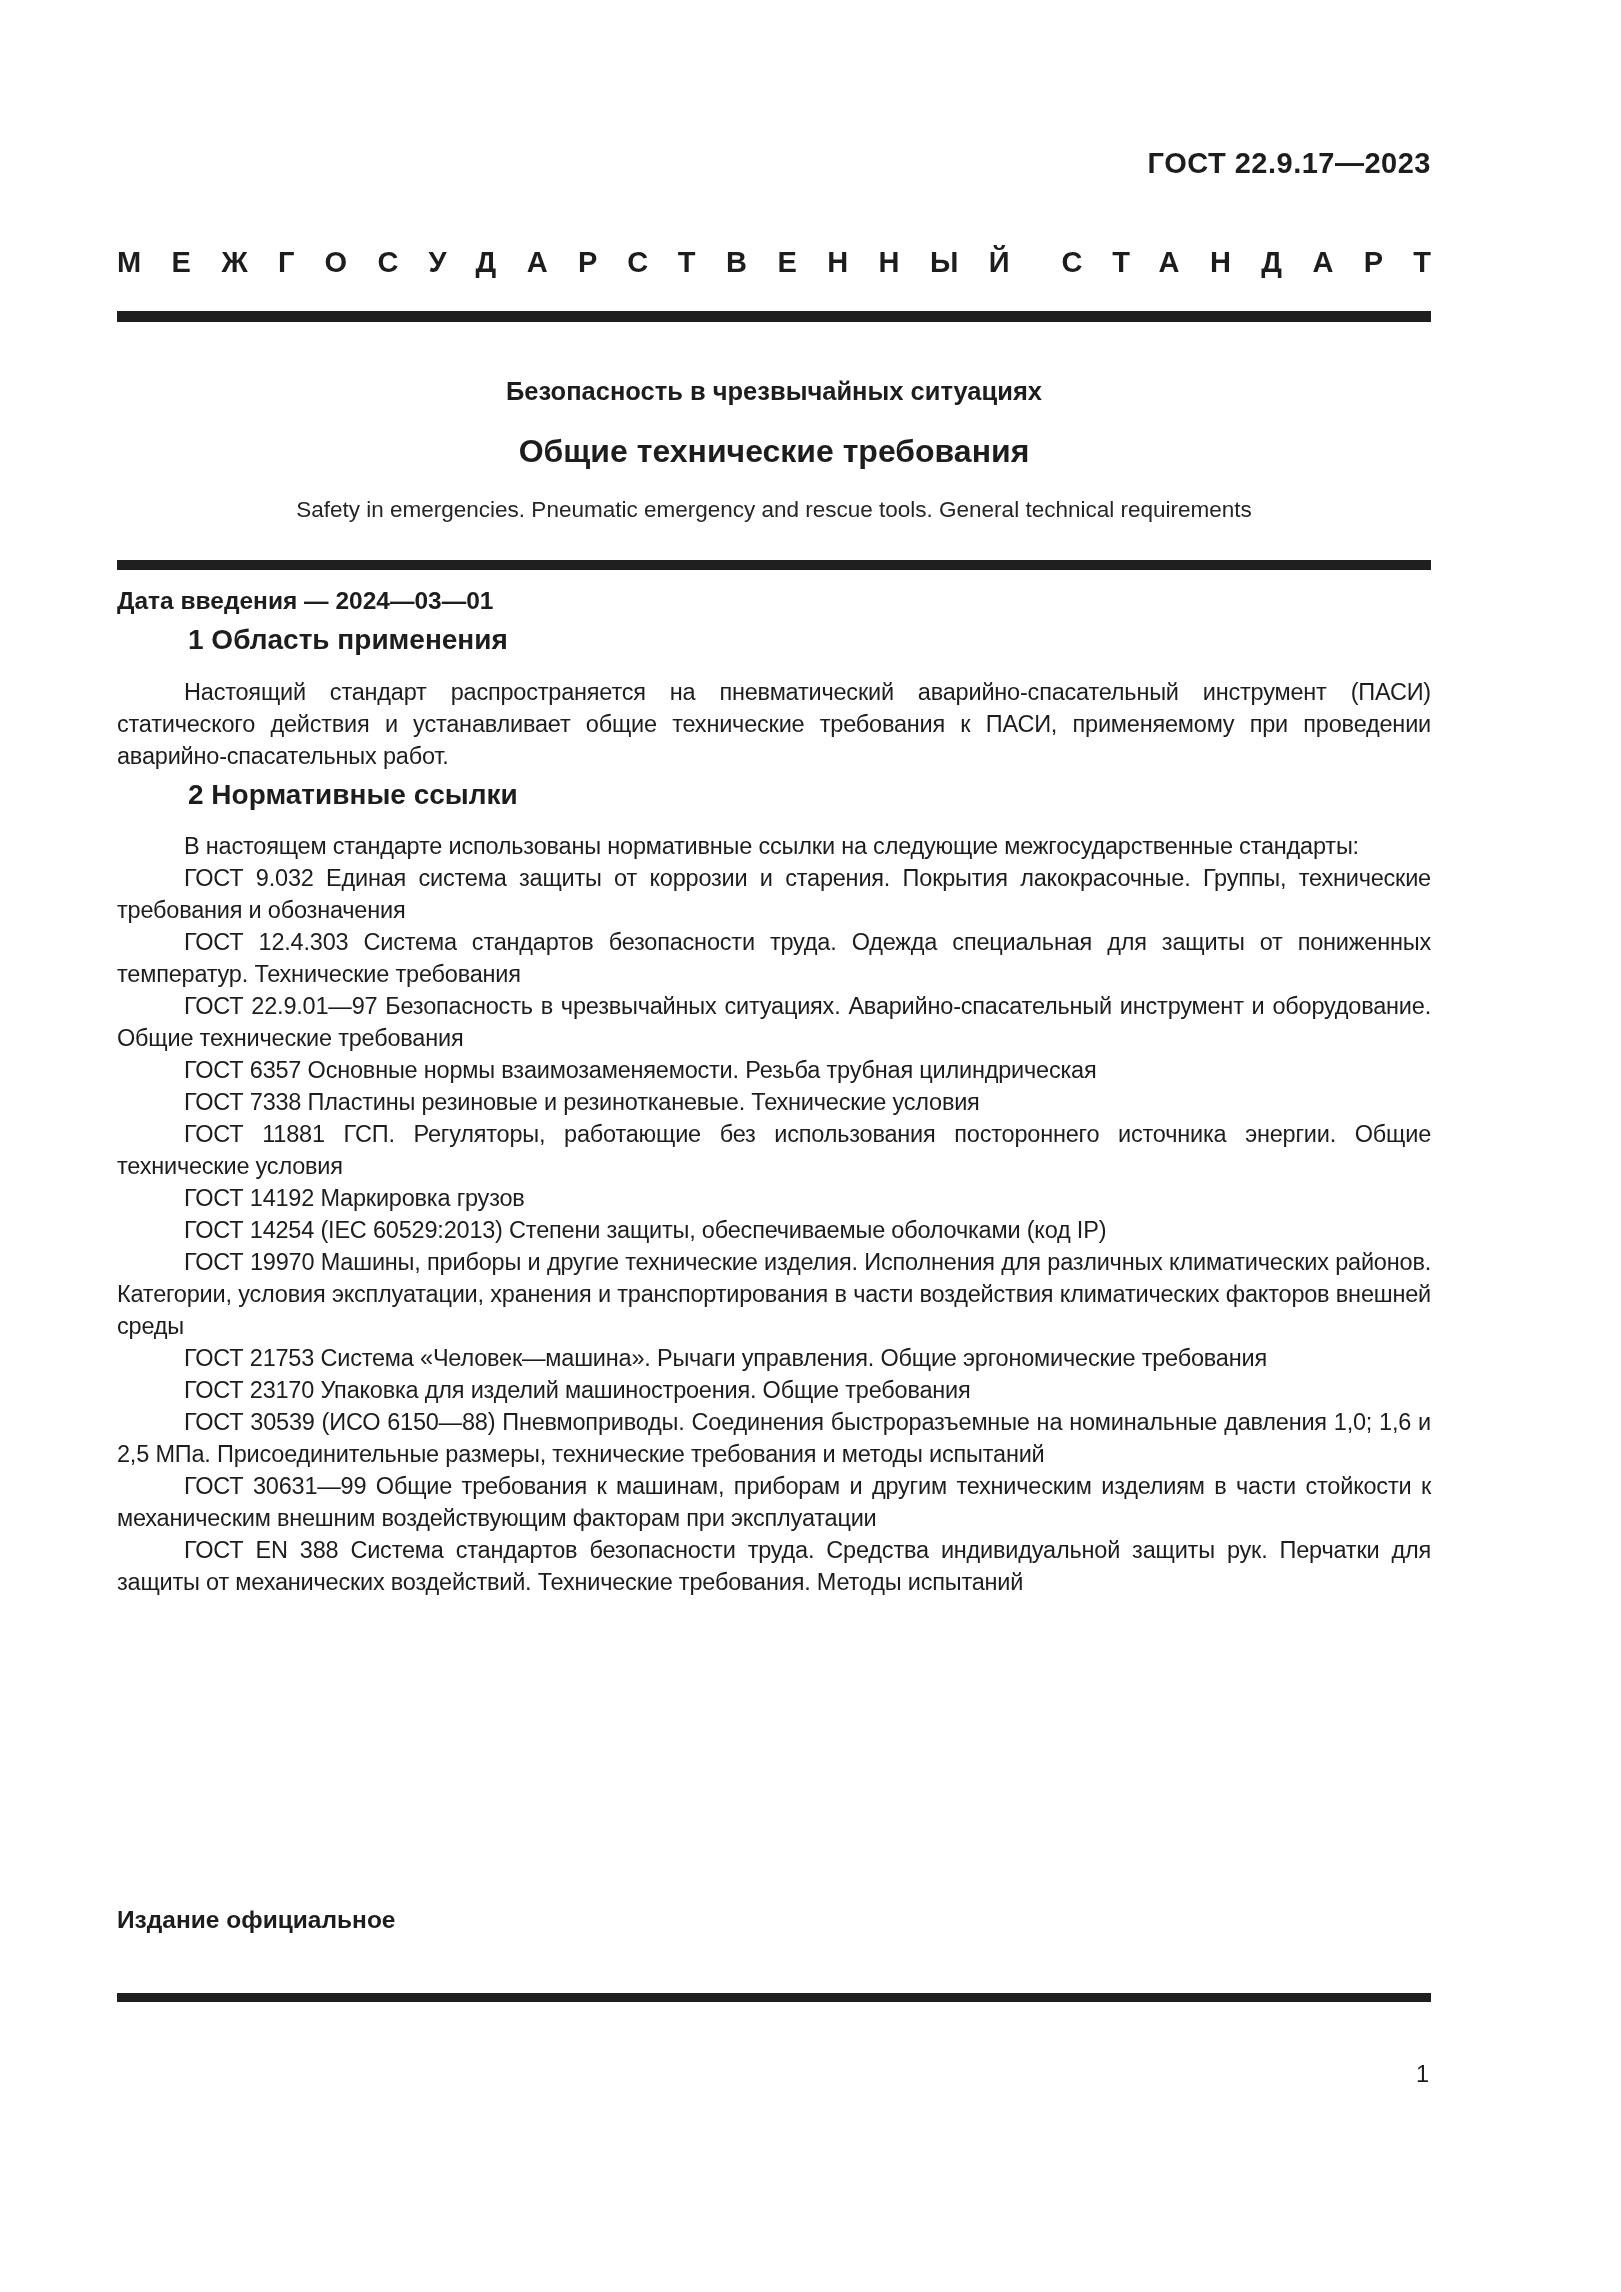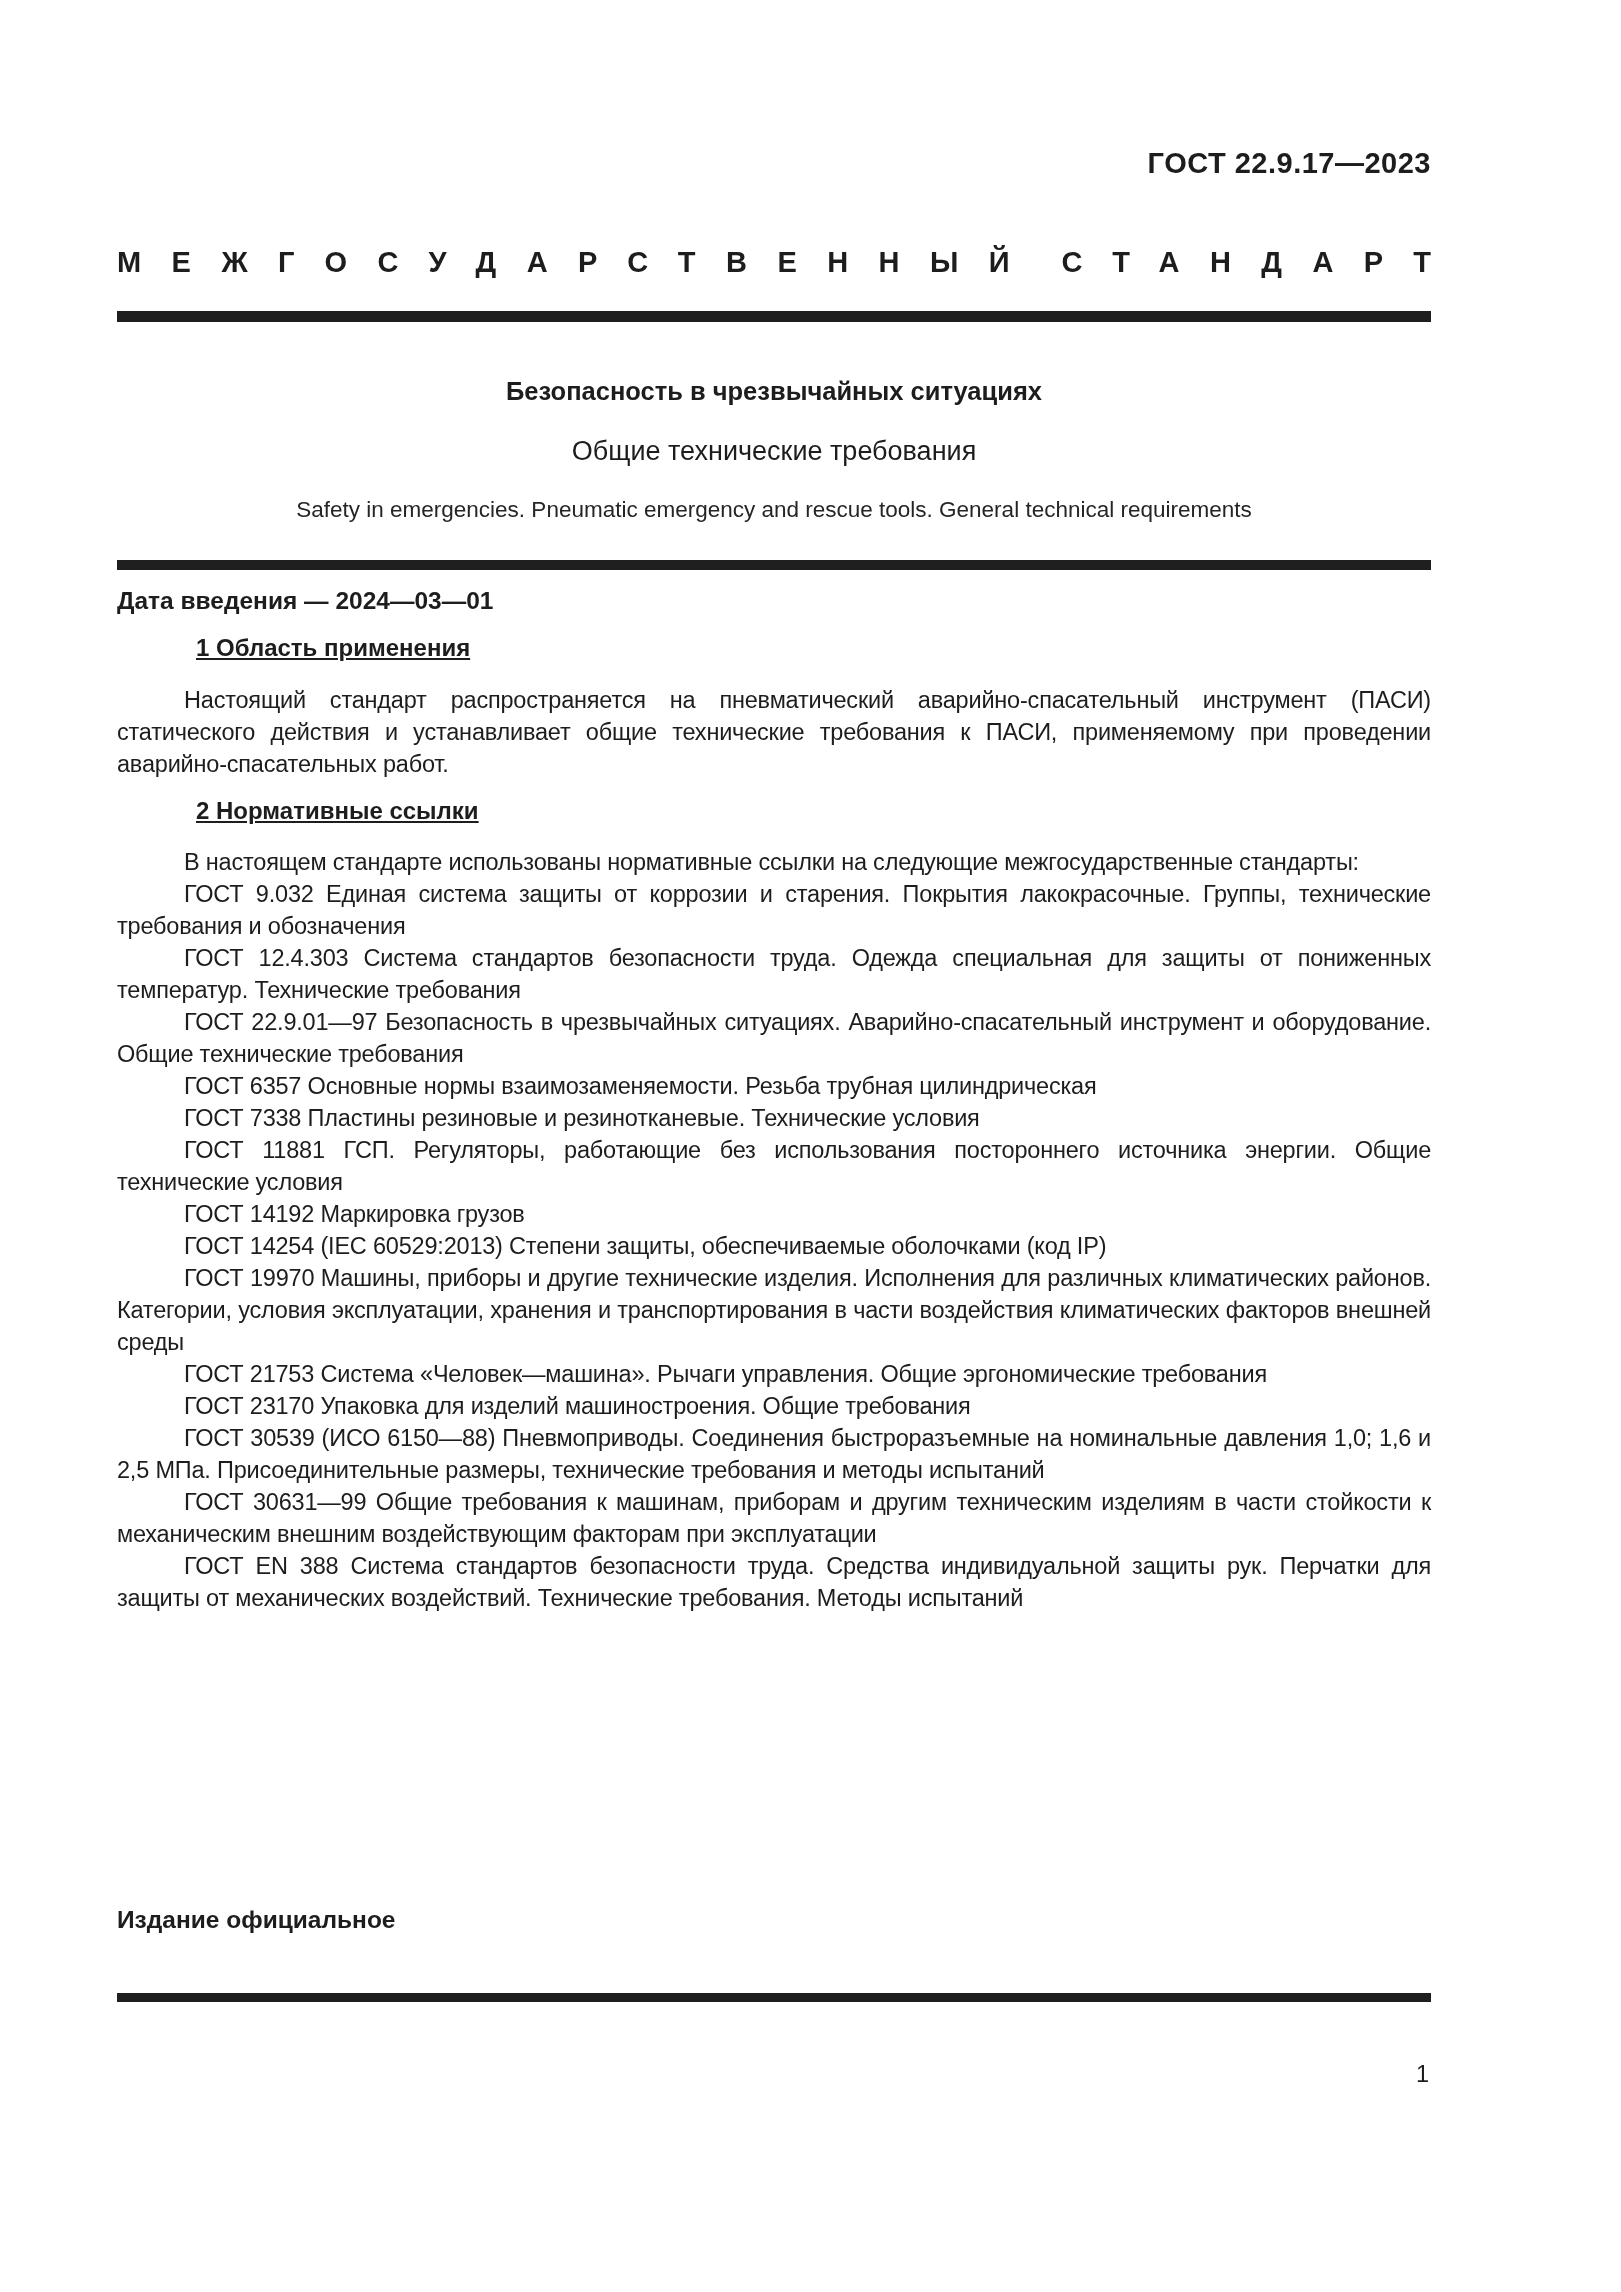--- a/index.html
+++ b/index.html
@@ -56,45 +56,44 @@
     margin-top: 27.4px;
     text-align: center;
     font-weight: bold;
     font-size: 26.5px;
     line-height: 35px;
     letter-spacing: 0.3px;
   }
   .subtitle {
     margin-top: 27.4px;
     text-align: center;
-    font-weight: normal;
-    font-size: 27px;
+    font-weight: bold;
+    font-size: 32px;
     line-height: 33px;
   }
   .en-title {
     margin-top: 25.5px;
     text-align: center;
     font-size: 22.5px;
     line-height: 31px;
     color: #252525;
   }
   .date-line {
     margin-top: 13.7px;
     text-align: left;
     font-weight: bold;
     font-size: 24.5px;
     line-height: 33px;
   }
   h2.sec {
-    margin: 12px;
+    margin: 4px;
     padding-left: 67px;
-    font-size: 24px;
+    font-size: 28px;
     line-height: 37px;
     font-weight: bold;
-    text-decoration: underline;
   }
   .sec-1 { margin-top: 116px; }
   .sec-2 { margin-top: 51px; }
   p.body {
     margin: 0;
     font-size: 23.5px;
     line-height: 32px;
     text-align: justify;
     text-indent: 67px;
     letter-spacing: -0.2px;

